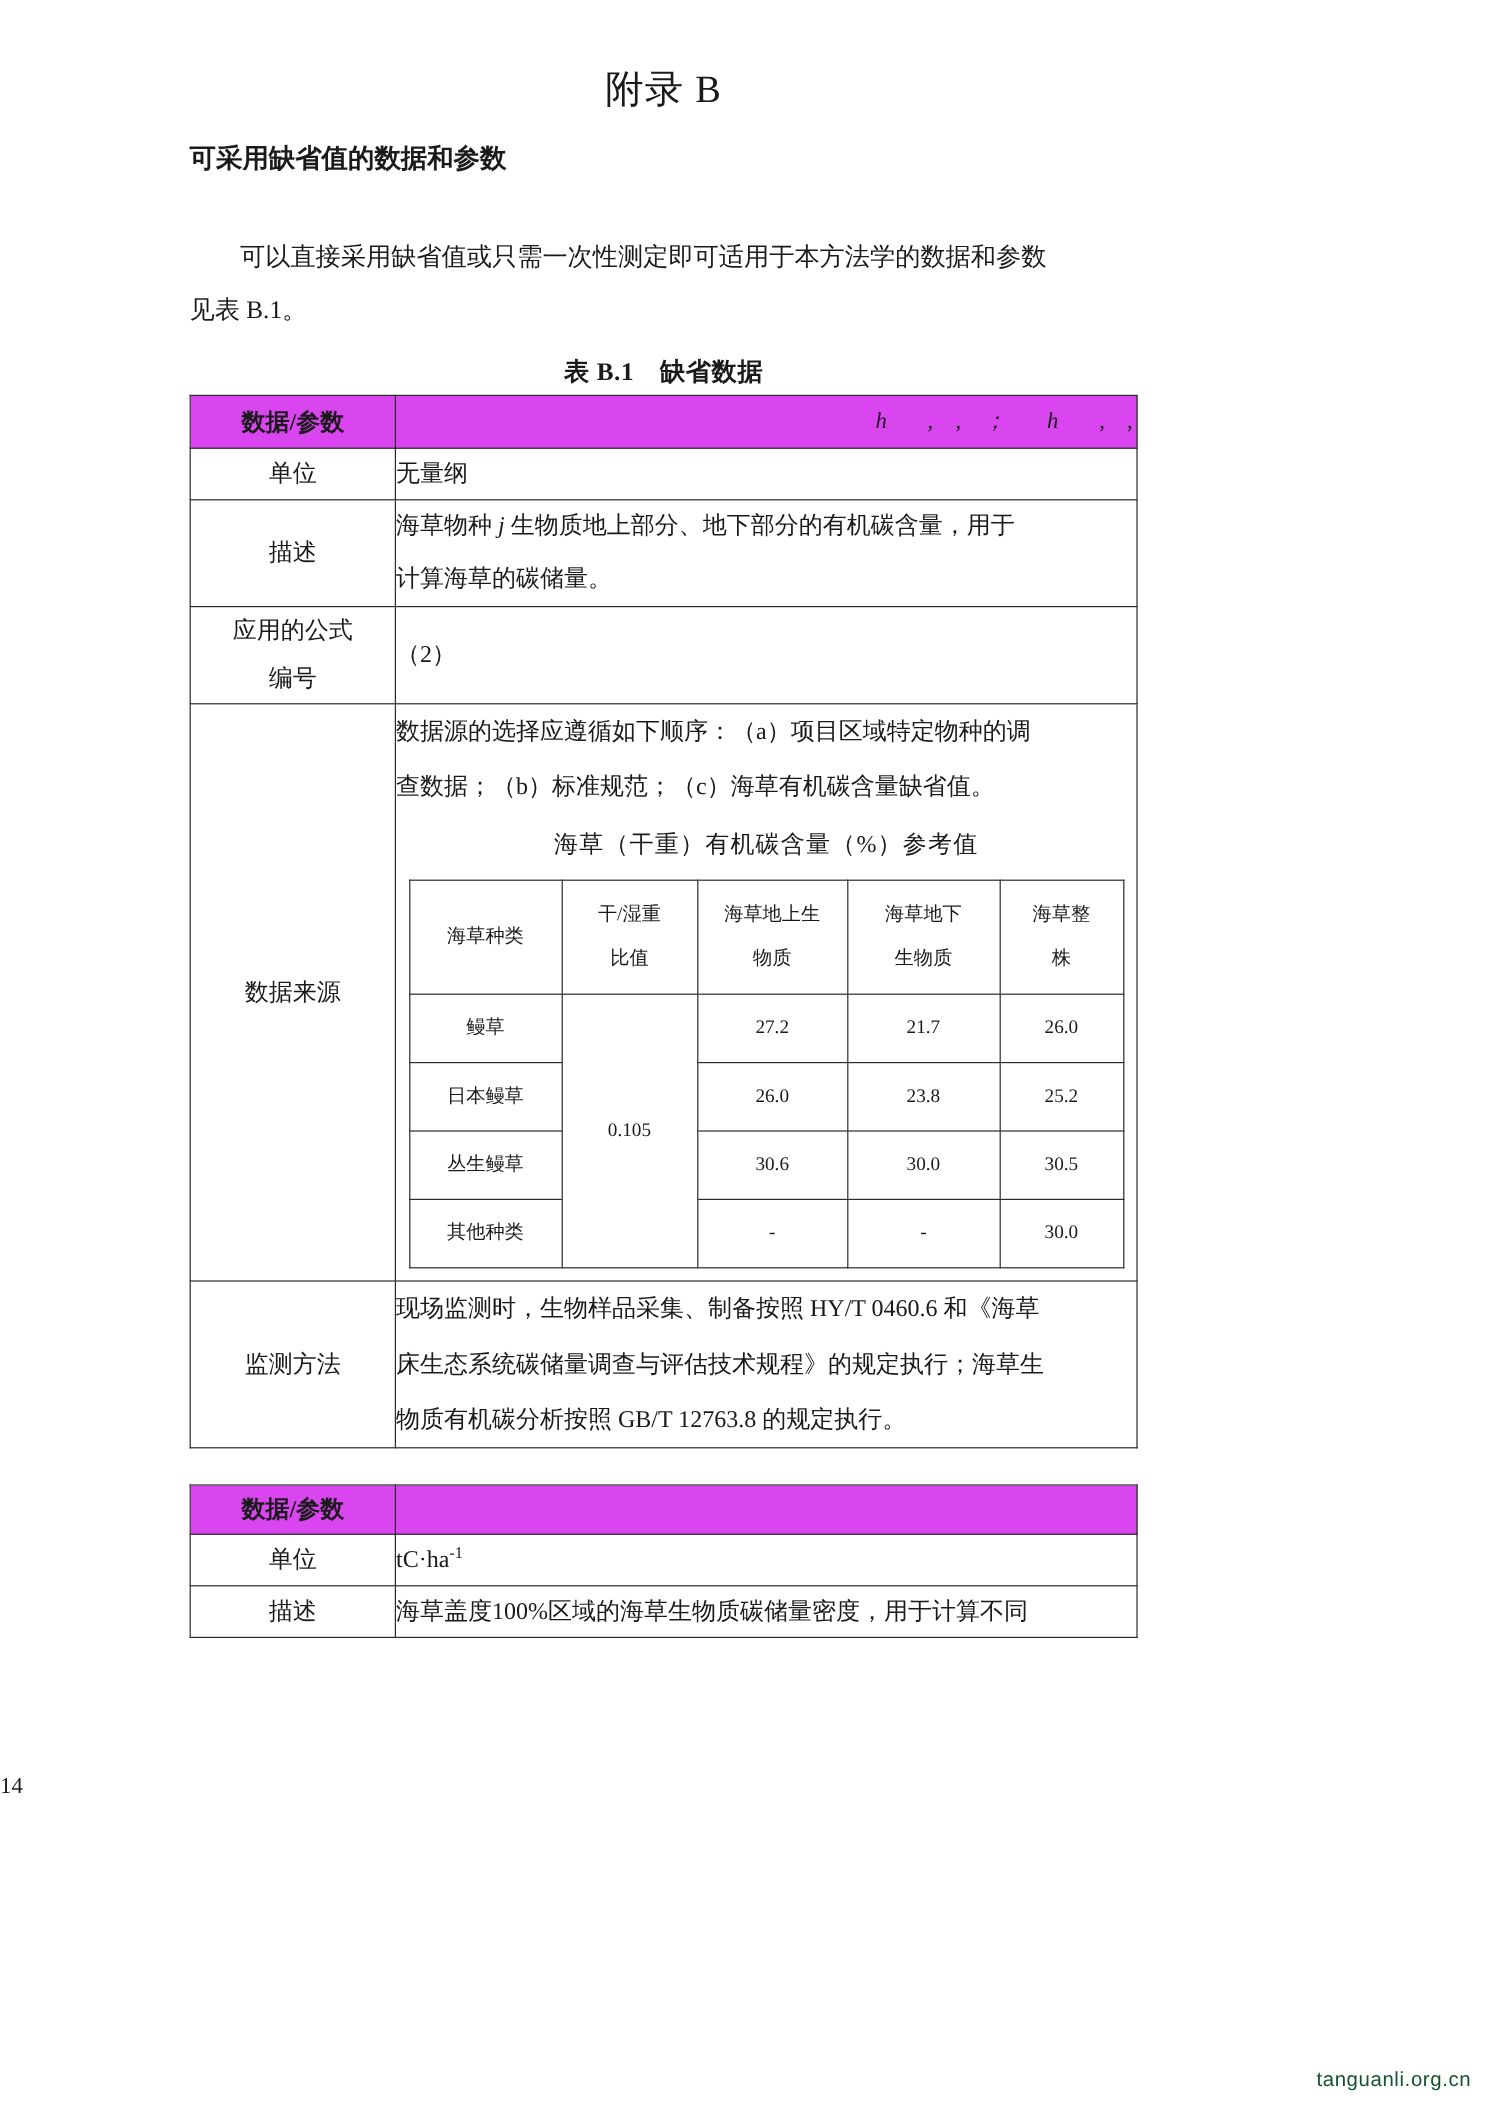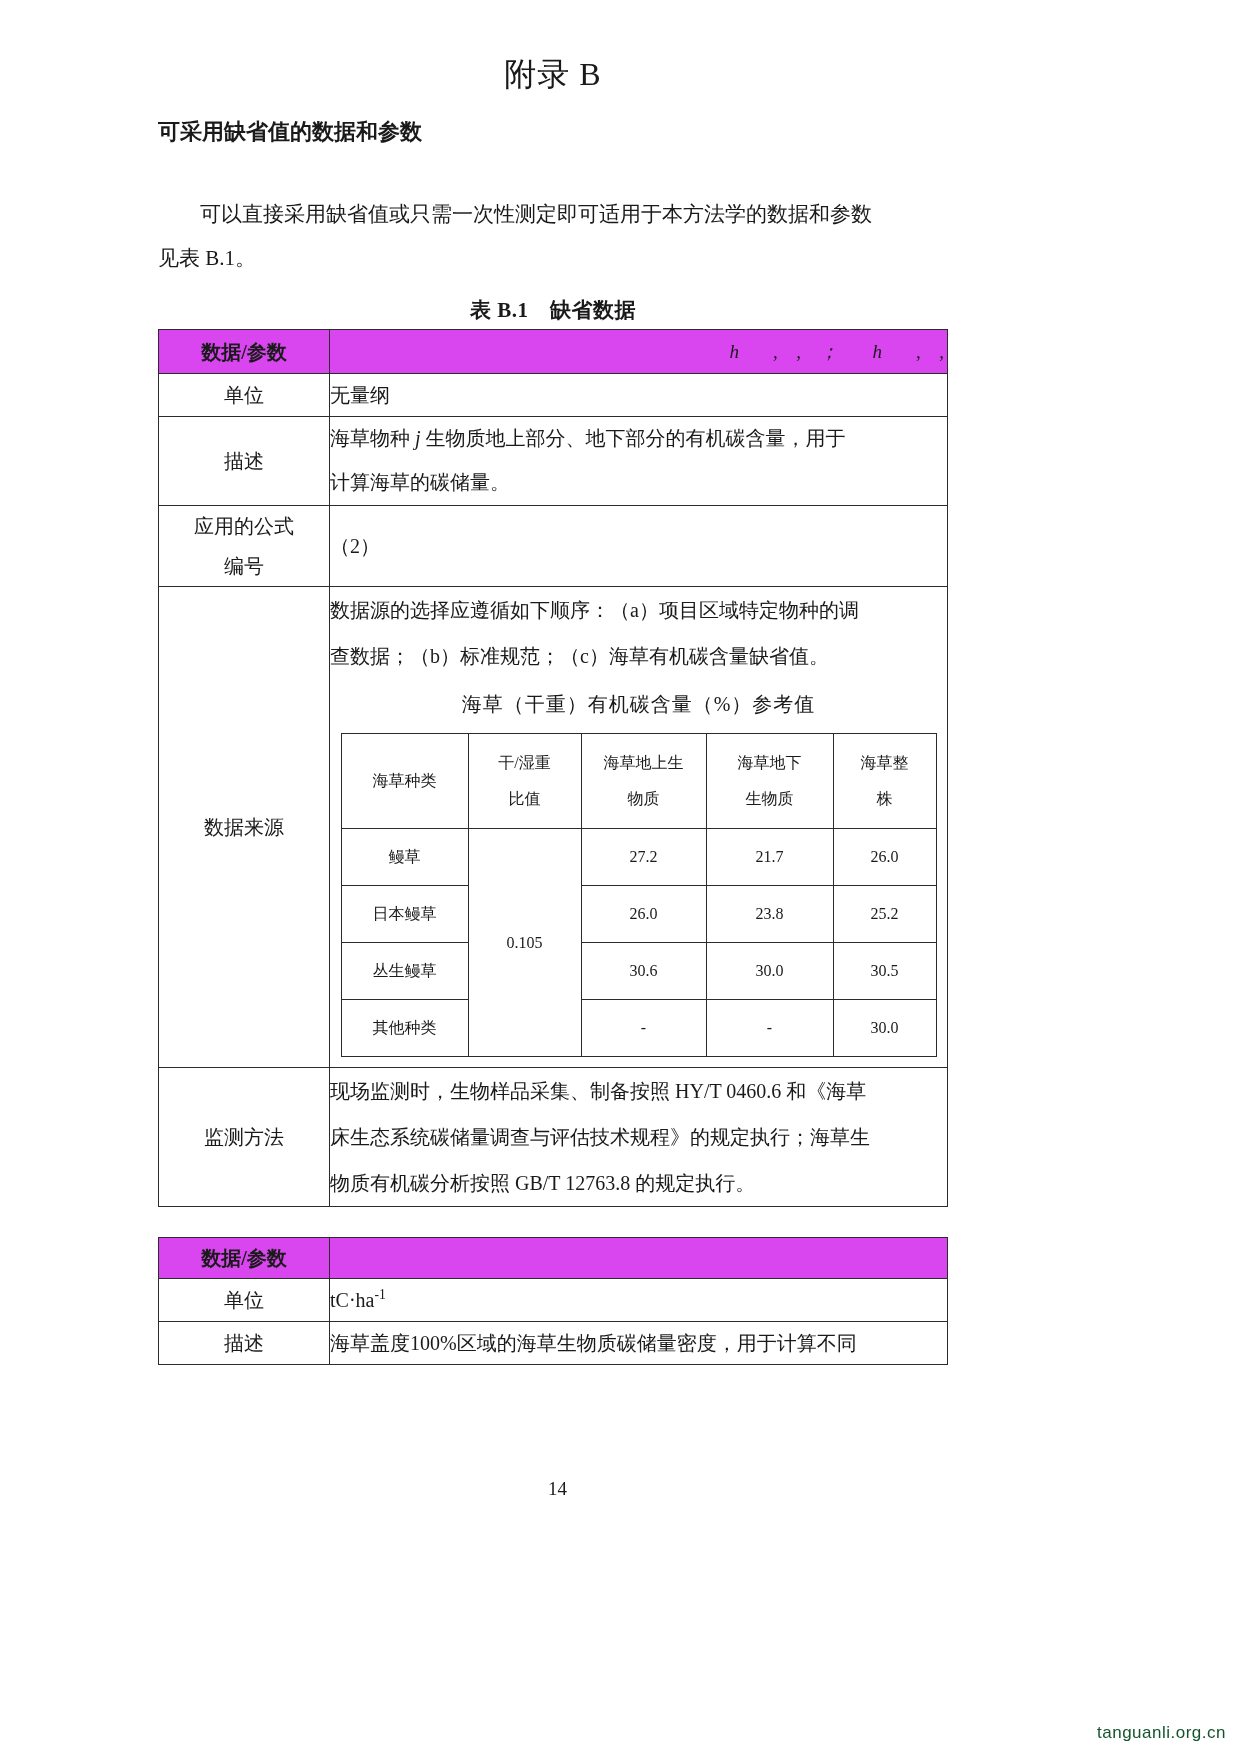--- a/index.html
+++ b/index.html
@@ -188,21 +188,20 @@
     padding: 0;
     vertical-align: middle;
   }
 
   
   .page-number {
     position: absolute;
     left: 0;
     width: 1115px;
     top: 1478px;
-    text-align: center;
     font-size: 19px;
   }
   .watermark {
     position: absolute;
     right: 14px;
     bottom: 10px;
     font-family: "Liberation Sans", sans-serif;
     font-size: 17px;
     color: #14532d;
     letter-spacing: 0.5px;

